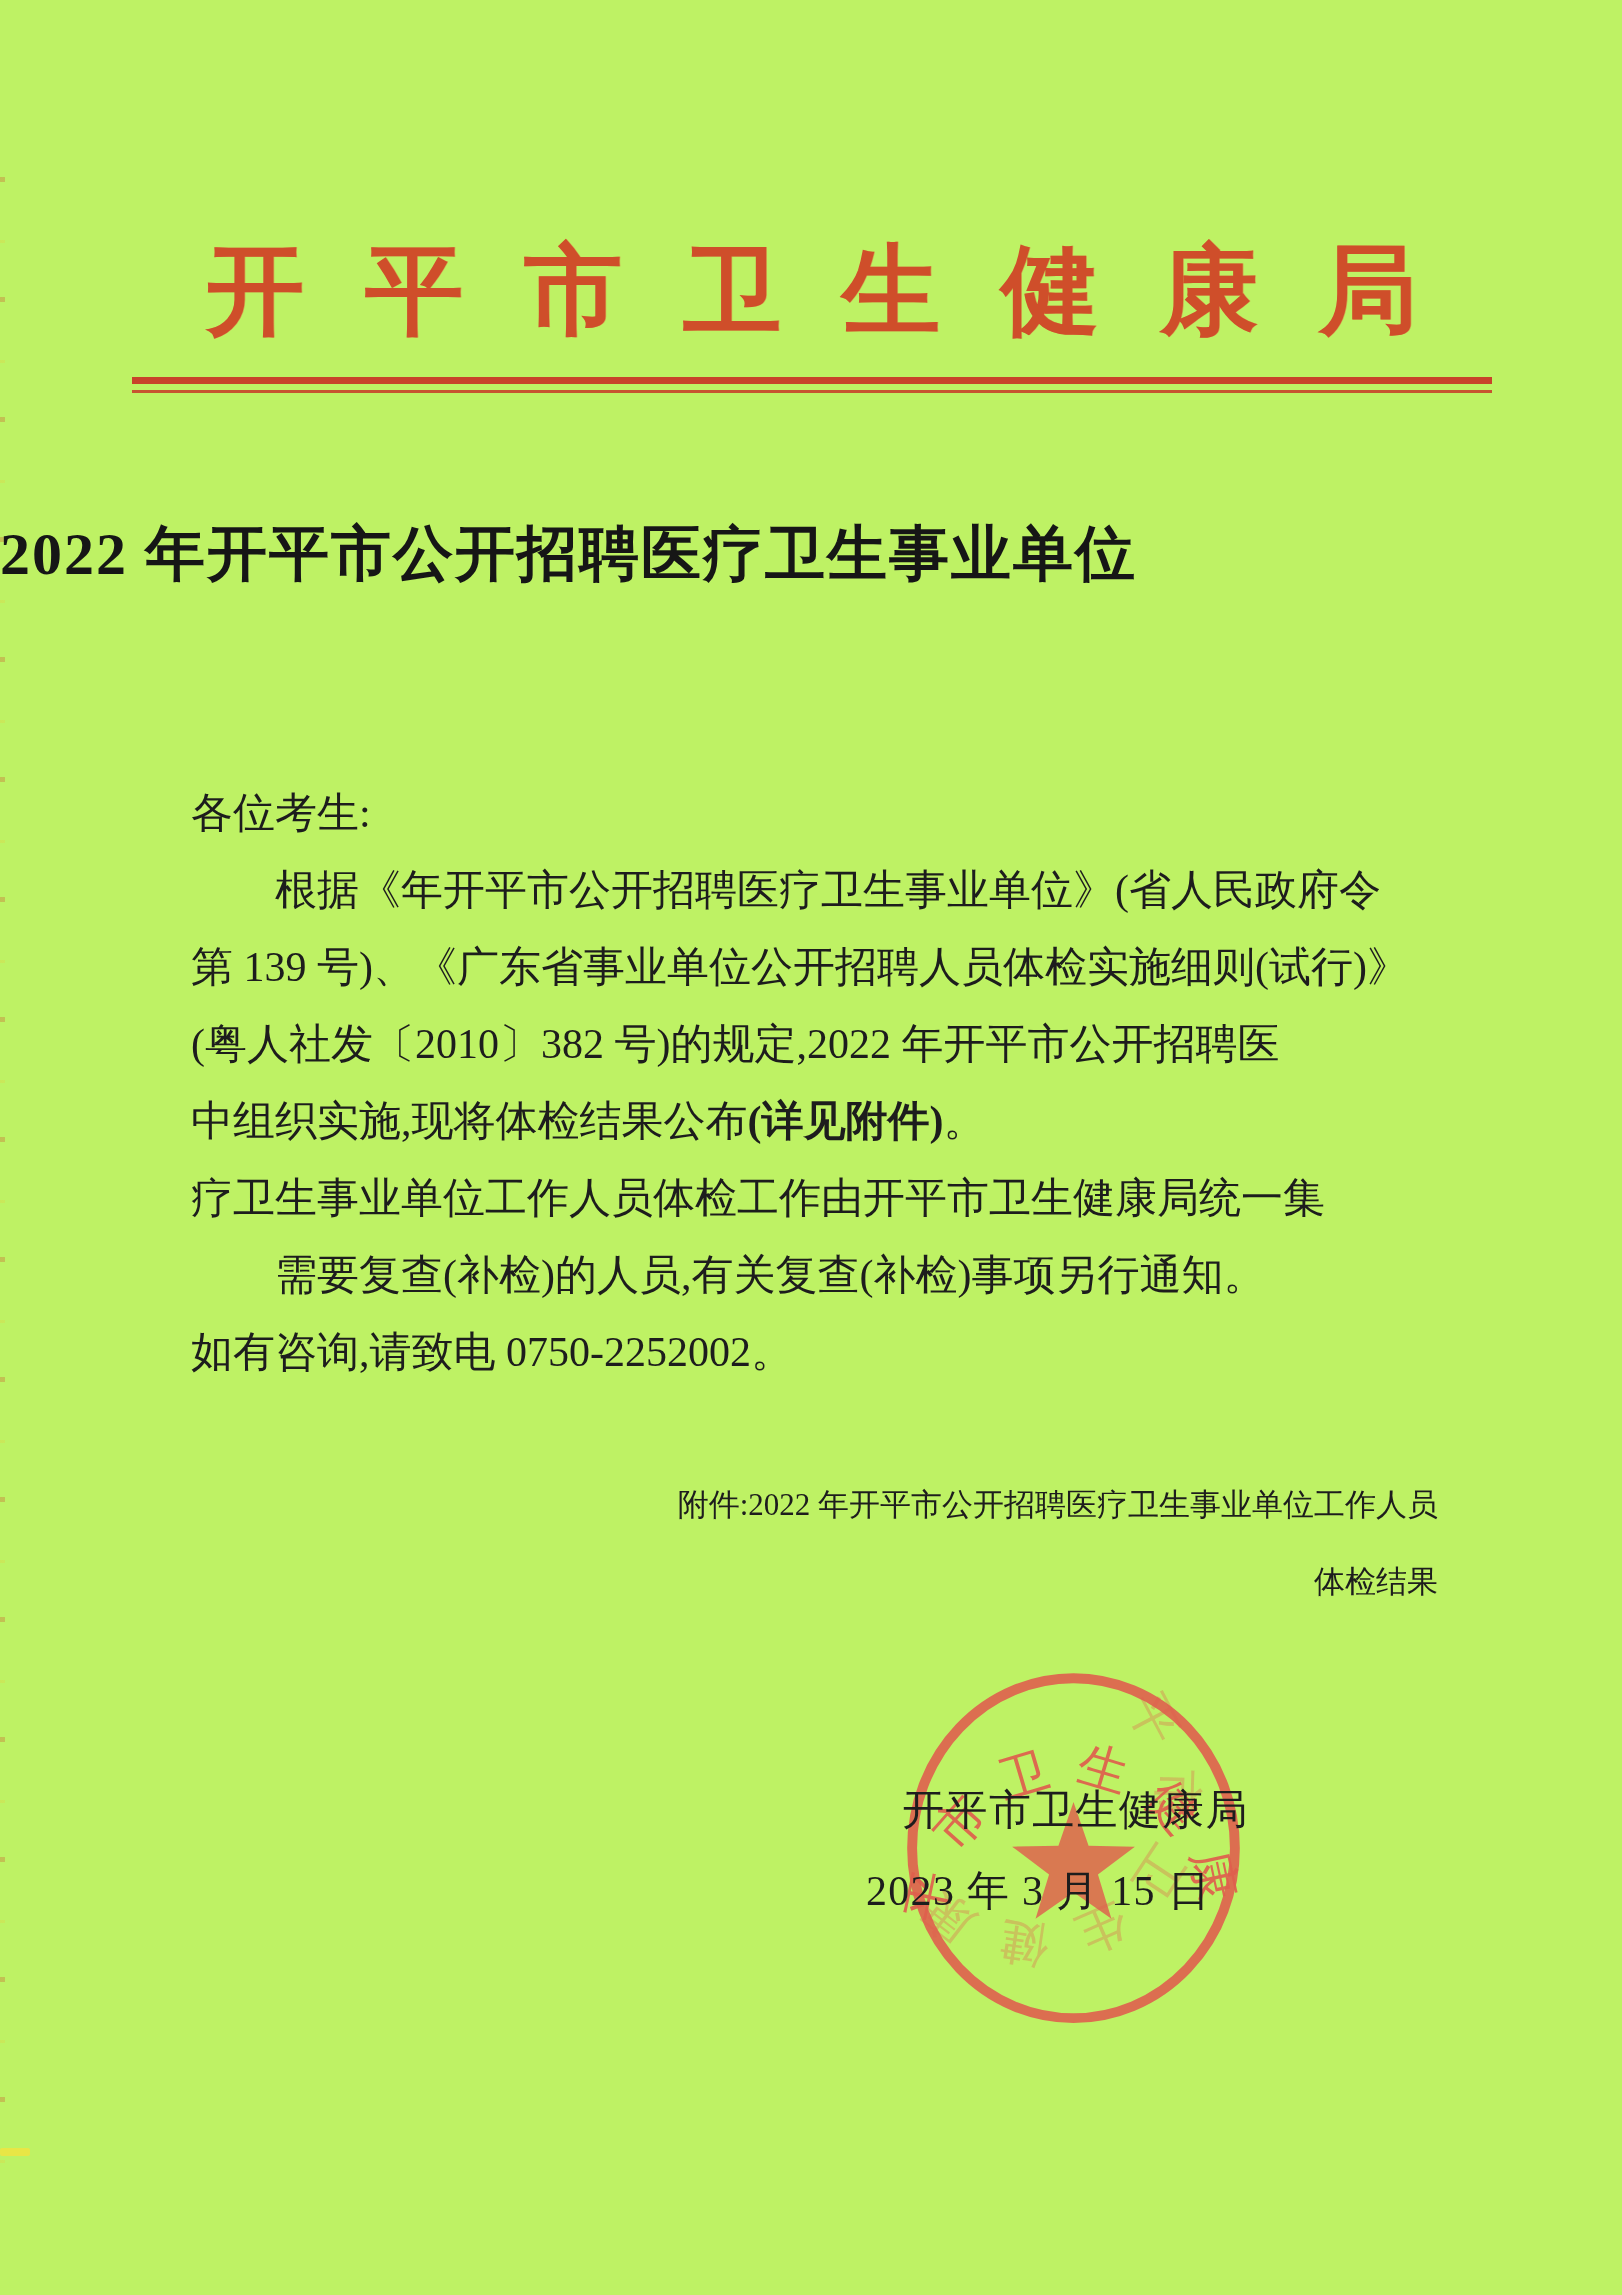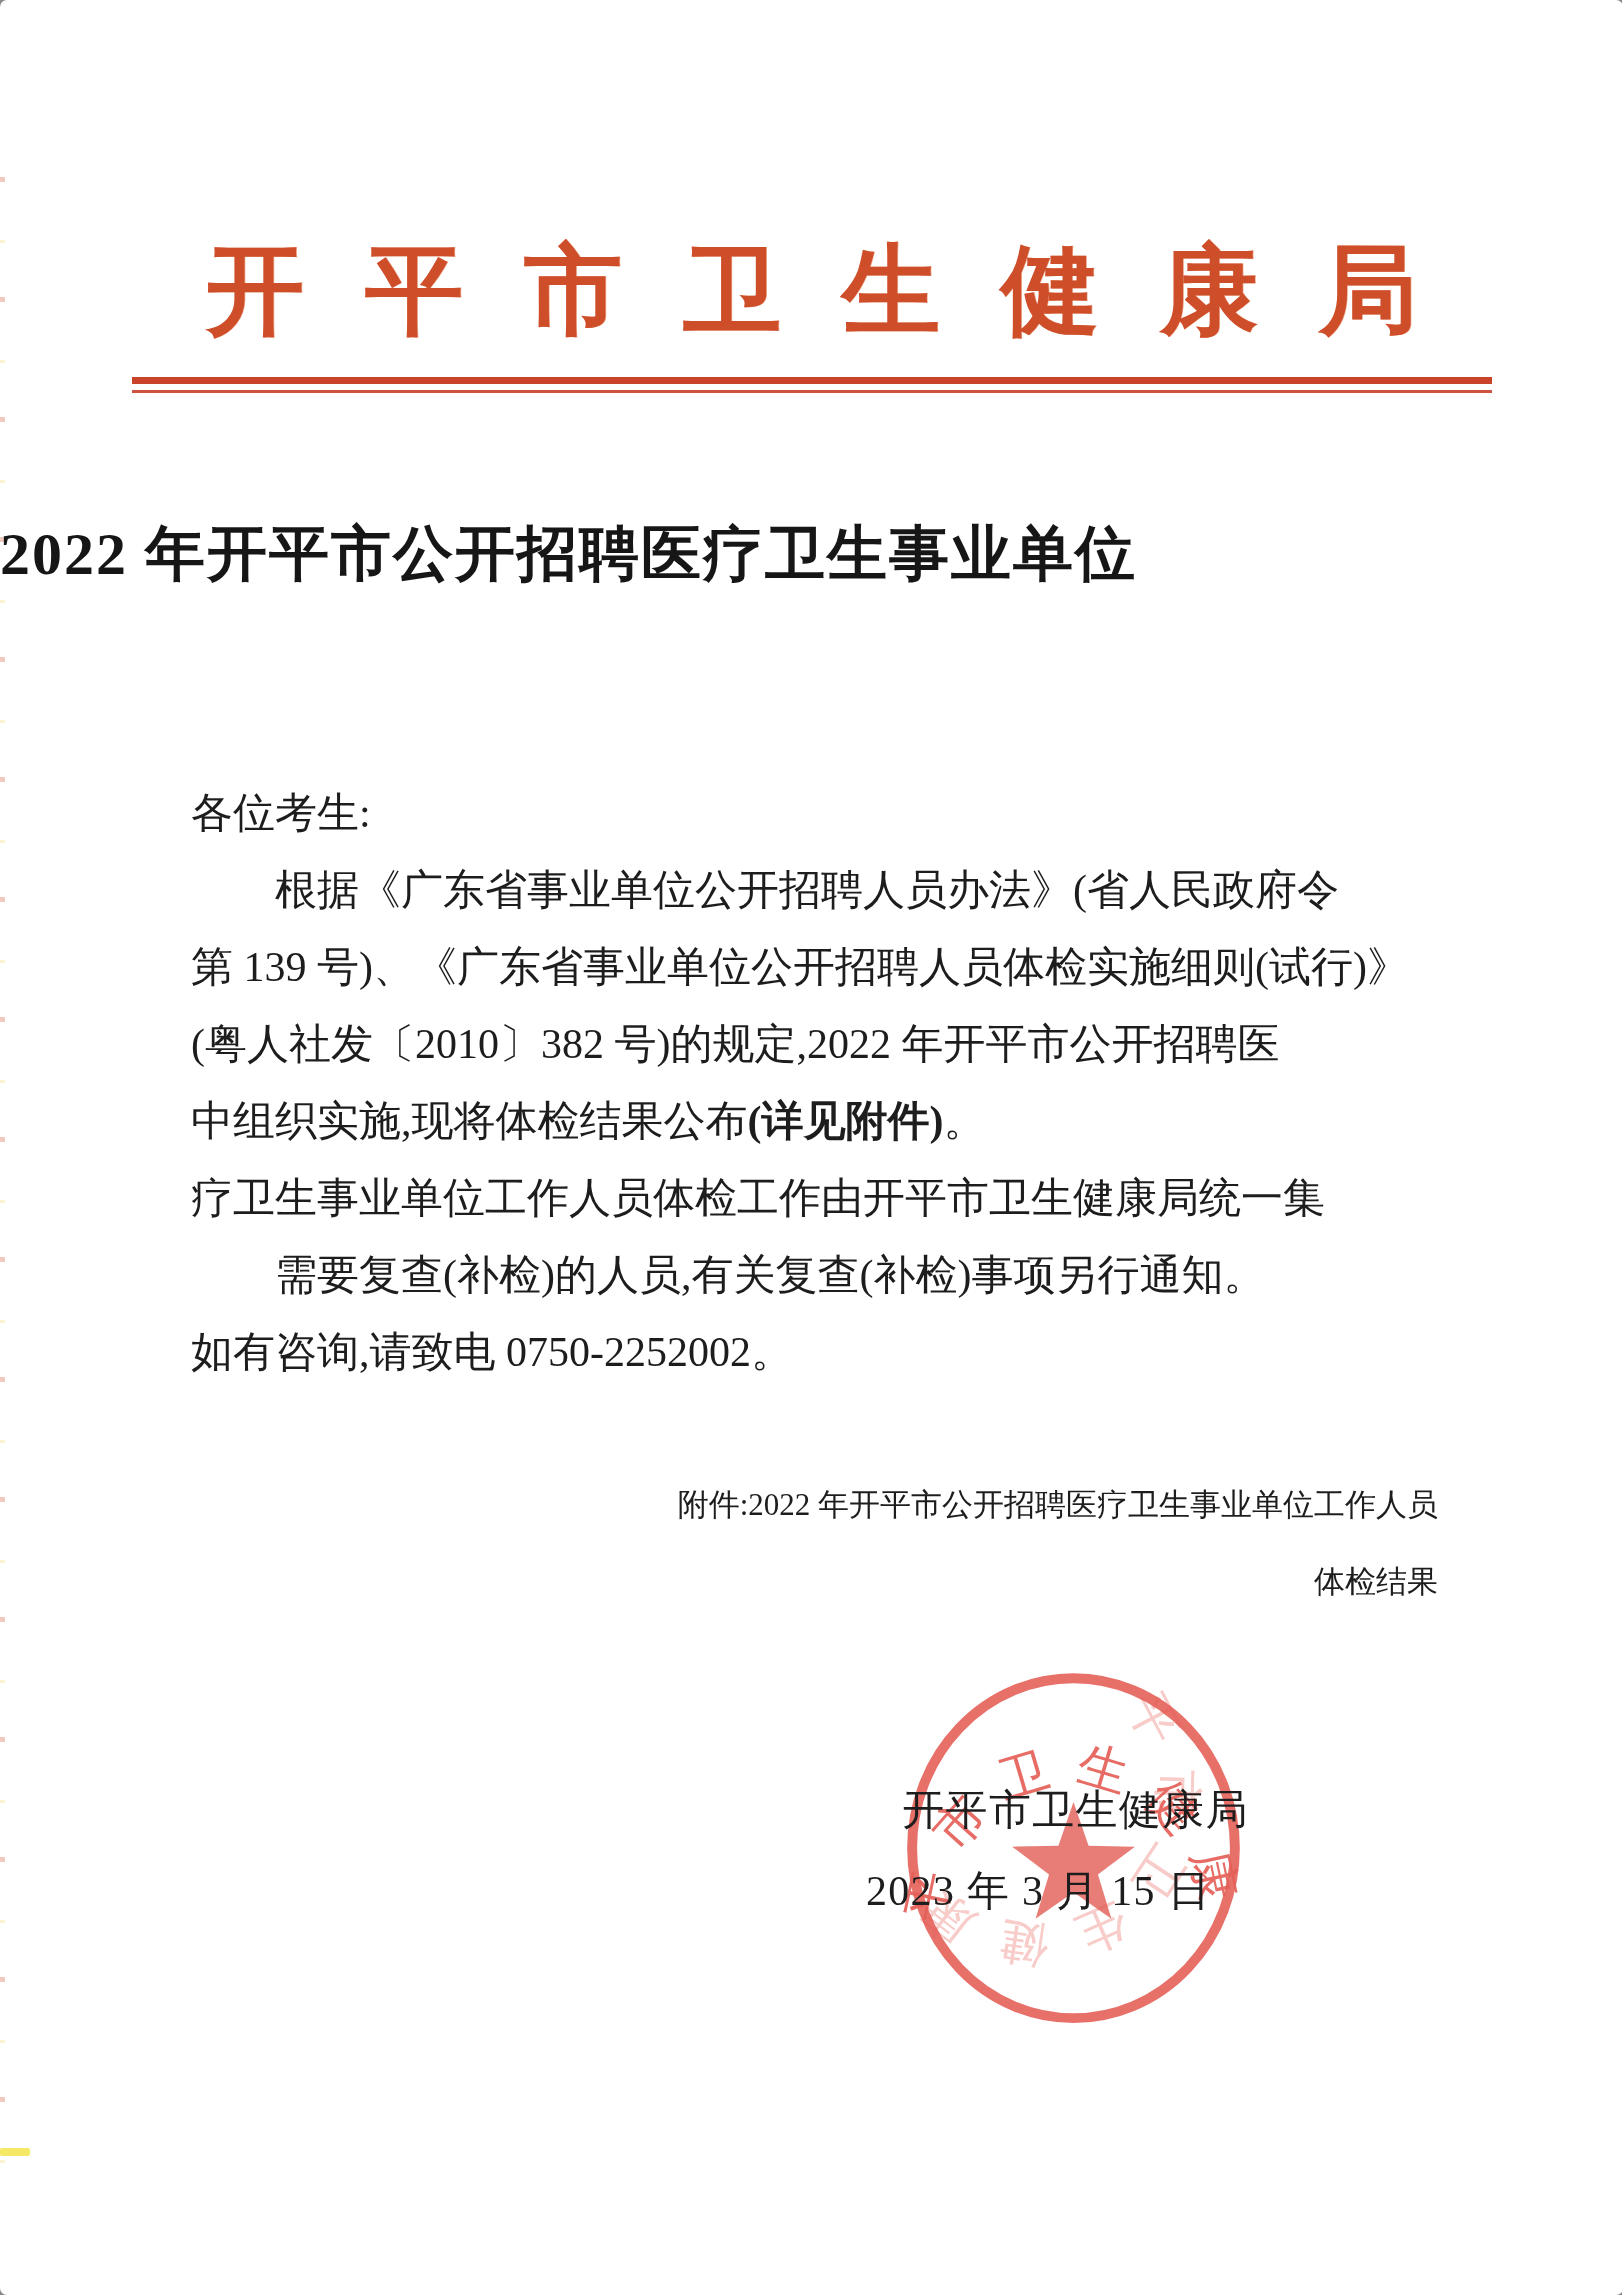--- a/index.html
+++ b/index.html
@@ -1,24 +1,23 @@
 <!DOCTYPE html>
 <html style="font-size:10.5px"><head>
 <meta charset="utf-8">
 <style>
   html,body{margin:0;padding:0;background:#888;}
   .page{
     position:relative;
     width:1623px;height:2295px;
     margin:0 auto;
-    background:#ffffff;
+    background:#bef264;
     overflow:hidden;
     font-family:"Liberation Serif","DejaVu Serif",serif;
     color:#1d1d1d;
-    border-radius:7px;
   }
   
   .edge-artifacts{
     position:absolute;left:0;top:177px;width:4.6px;height:2002px;
     background:repeating-linear-gradient(
       to bottom,
       rgba(205,78,42,.55) 0 4.6px,
       rgba(205,78,42,0) 4.6px 63px,
       rgba(236,200,60,.45) 63px 66px,
       rgba(236,200,60,0) 66px 120px);
@@ -89,21 +88,21 @@
 
   <div class="rule thick"></div>
   <div class="rule thin"></div>
 
   <h1 class="doc-title">
     <span>2022 年开平市公开招聘医疗卫生事业单位</span>
   </h1>
 
   <section class="body-text">
       <div class="tline">各位考生:</div>
-      <div class="tline" style="text-indent: 2em;">根据《广东省事业单位公开招聘人员办法》(省人民政府令</div>
+      <div class="tline" style="text-indent: 2em;">根据《年开平市公开招聘医疗卫生事业单位》(省人民政府令</div>
       <div class="tline">第 139 号)、《广东省事业单位公开招聘人员体检实施细则(试行)》</div>
       <div class="tline">(粤人社发〔2010〕382 号)的规定,2022 年开平市公开招聘医</div>
       <div class="tline">中组织实施,现将体检结果公布<b>(详见附件)</b>。</div>
       <div class="tline">疗卫生事业单位工作人员体检工作由开平市卫生健康局统一集</div>
       <div class="tline" style="text-indent: 2em;">需要复查(补检)的人员,有关复查(补检)事项另行通知。</div>
       <div class="tline">如有咨询,请致电 0750-2252002。</div>
     </section>
 
   <section class="attachment">
       <div class="tline" style="text-indent: 2em;">附件:2022 年开平市公开招聘医疗卫生事业单位工作人员</div>

